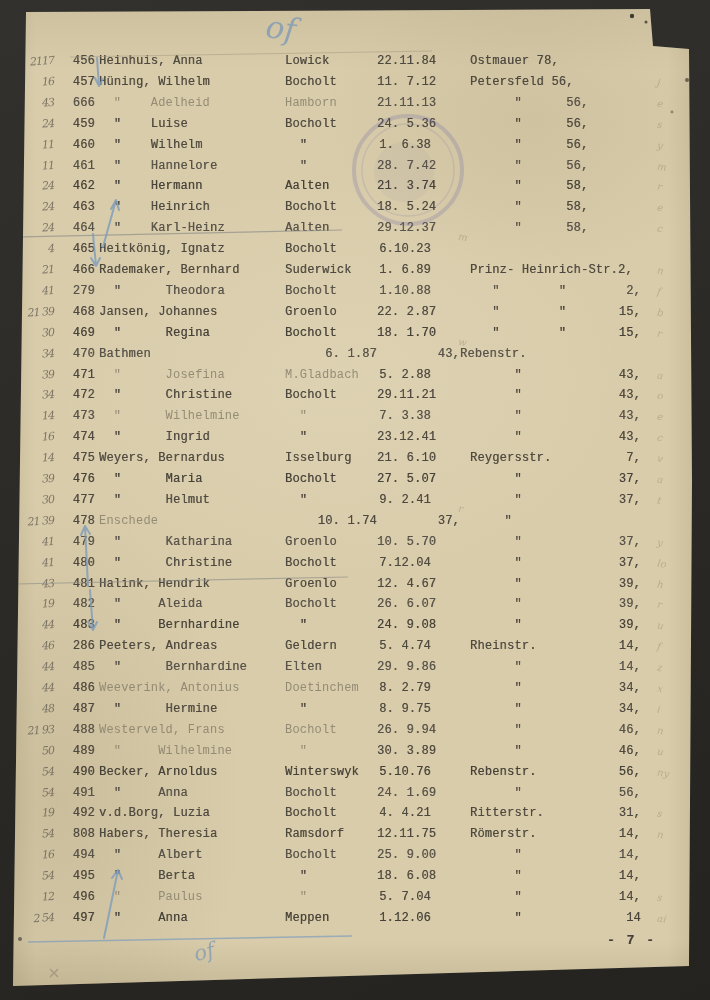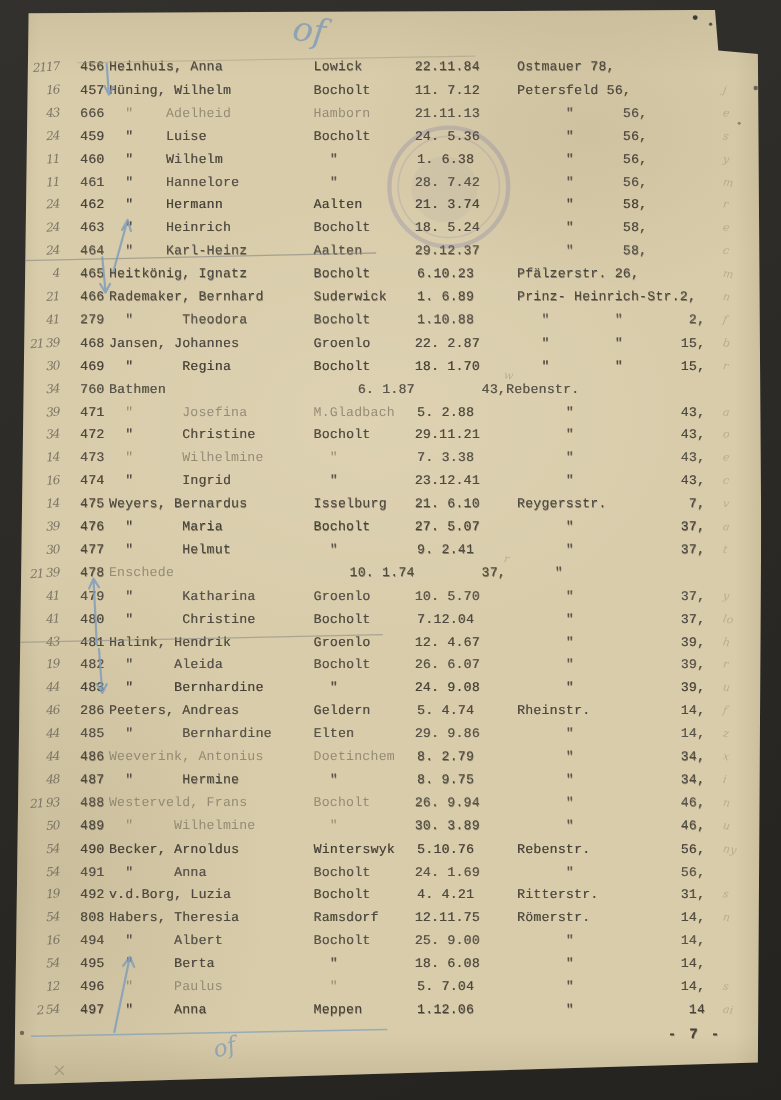--- a/index.html
+++ b/index.html
@@ -162,21 +162,20 @@
         <span class="c-r">c</span>
       </div>
       <div class="row" style="top: 242.1px;">
         <span class="c-m">4</span>
         <span class="c-n">465</span>
         <span class="c-gap"></span>
         <span class="c-name">Heitkönig, Ignatz</span>
         <span class="c-place">Bocholt</span>
         <span class="c-date">6.10.23</span>
         <span class="c-gap"></span>
-        <span class="c-street">Pfälzerstr. 26,<span class="c-house"></span></span>
         <span class="c-r">m</span>
       </div>
       <div class="row" style="top: 263px;">
         <span class="c-m">21</span>
         <span class="c-n">466</span>
         <span class="c-gap"></span>
         <span class="c-name">Rademaker, Bernhard</span>
         <span class="c-place">Suderwick</span>
         <span class="c-date">1. 6.89</span>
         <span class="c-gap"></span>
@@ -211,21 +210,21 @@
         <span class="c-gap"></span>
         <span class="c-name">  "      Regina</span>
         <span class="c-place">Bocholt</span>
         <span class="c-date">18. 1.70</span>
         <span class="c-gap"></span>
         <span class="c-street">   "        "<span class="c-house">15,</span></span>
         <span class="c-r">r</span>
       </div>
       <div class="row" style="top: 346.6px;">
         <span class="c-m">34</span>
-        <span class="c-n">760</span>
+        <span class="c-n">470</span>
         <span class="c-gap"></span>
         <span class="c-place">Bathmen</span>
         <span class="c-date">6. 1.87</span>
         <span class="c-gap"></span>
         <span class="c-street">Rebenstr.<span class="c-house">43,</span></span>
         <span class="c-r">w</span>
       </div>
       <div class="row fade" style="top: 367.5px;">
         <span class="c-m">39</span>
         <span class="c-n">471</span>

